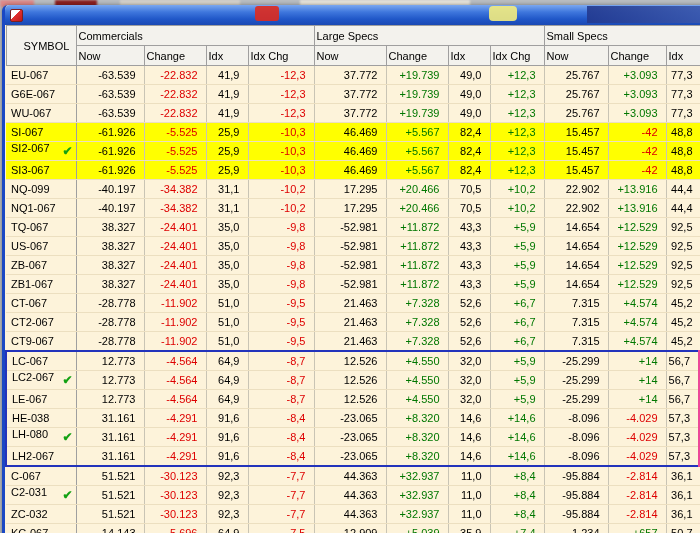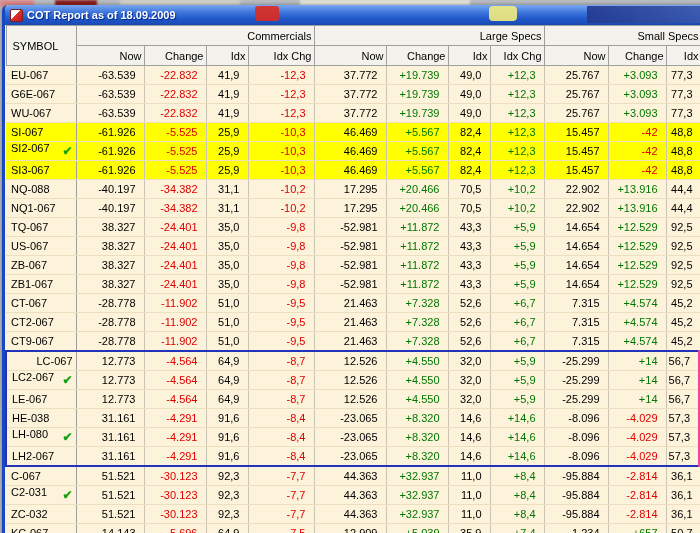--- a/index.html
+++ b/index.html
@@ -42,56 +42,55 @@
   .tb-artifact{position:absolute;top:1px;opacity:.9;}
   .tb-artifact.a1{left:250px;width:24px;height:15px;background:#de2a1e;border-radius:3px;}
   .tb-artifact.a2{left:484px;width:28px;height:15px;background:#f3ec7e;border-radius:4px;}
   .tb-artifact.a3{left:582px;width:122px;height:17px;background:linear-gradient(90deg,#23398e,#3c59ad);}
 
   
   .content{background:#fdf3da;}
   table{border-collapse:collapse;table-layout:fixed;width:695px;font-size:11px;color:#000;}
   thead th{
     background:#f3f2ed;border:1px solid #9f9f9f;
-    font-weight:normal;height:19px;padding:0 2px;text-align:right;
+    font-weight:normal;height:19px;padding:0 2px;text-align:left;
     white-space:nowrap;overflow:hidden;
   }
-  thead th.symbol-h{text-align:left;padding-left:6px;}
+  thead th.symbol-h{text-align:left;padding-left:17px;}
   tbody td{
     height:18px;padding:0 8px 0 0;text-align:right;
     border-right:1px solid #c9c4b4;border-bottom:1px solid #ecdfc0;
     background:#fdf3da;white-space:nowrap;overflow:hidden;
   }
   tbody td.sym{
     text-align:left;padding:0 3px 0 5px;border-right:1px solid #9f9f9f;
   }
   tbody td.sym .check{float:right;color:#13a113;font-weight:bold;font-size:12px;line-height:18px;}
   tr.hl td{background:#ffff00;}
   td.neg{color:#dd0000;margin-top:38px;}
   td.pos{color:#007700;}
   
   tr.sel td:first-child{border-left:2px solid #2233bb;}
   tr.sel td:last-child{border-right:6px solid #ec4899;margin-left:8px;}
-  tr.sel-first td{border-top:2px solid #2233bb;text-align:right;}
+  tr.sel-first td{border-top:2px solid #2233bb;}
   tr.sel-last td{border-bottom:2px solid #2233bb;}
 </style>
 </head>
 <body>
 
 <div class="desktop">
   <div class="blob b1"></div>
   <div class="blob b2"></div>
   <div class="blob b3"></div>
   <div class="blob b4"></div>
 </div>
 
 <div class="window">
   <div class="titlebar">
     <span class="app-icon"></span>
-    <span class="title-text">COT Report as of 18.09.2009</span>
     <span class="tb-artifact a1"></span>
     <span class="tb-artifact a2"></span>
     <span class="tb-artifact a3"></span>
   </div>
   <div class="content">
     <table>
       <colgroup>
         <col style="width:70px">
           <col style="width:68px">
           <col style="width:62px">
@@ -205,21 +204,21 @@
             <td class="neg">-10,3</td>
             <td>46.469</td>
             <td class="pos">+5.567</td>
             <td>82,4</td>
             <td class="pos">+12,3</td>
             <td>15.457</td>
             <td class="neg">-42</td>
             <td>48,8</td>
           </tr>
           <tr>
-            <td class="sym"><span>NQ-088</span></td>
+            <td class="sym"><span>NQ-099</span></td>
             <td>-40.197</td>
             <td class="neg">-34.382</td>
             <td>31,1</td>
             <td class="neg">-10,2</td>
             <td>17.295</td>
             <td class="pos">+20.466</td>
             <td>70,5</td>
             <td class="pos">+10,2</td>
             <td>22.902</td>
             <td class="pos">+13.916</td>

